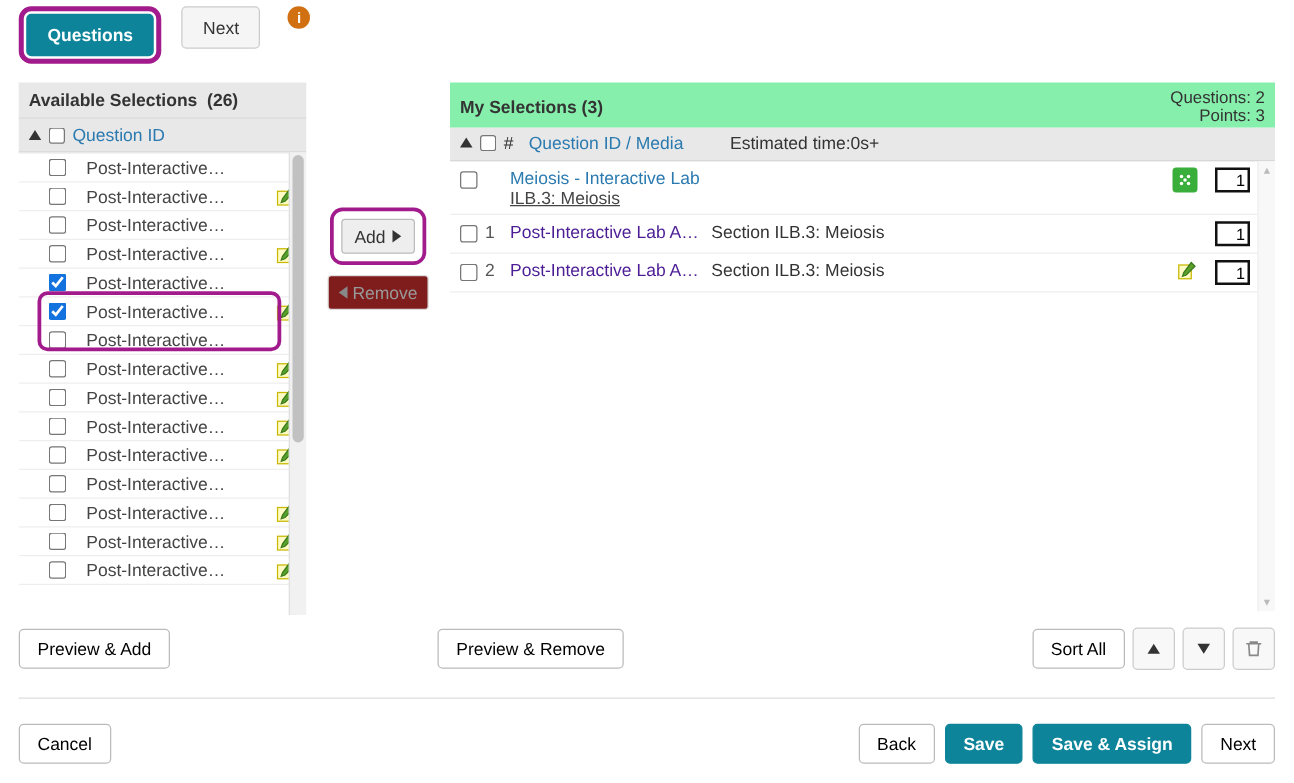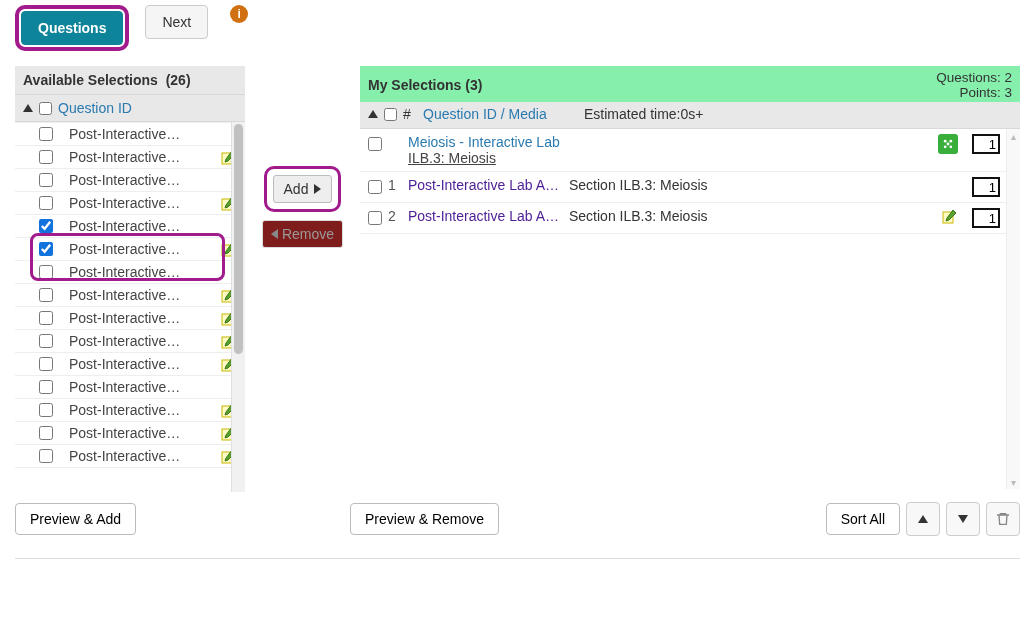--- a/index.html
+++ b/index.html
@@ -436,14 +436,23 @@
           <svg width="16" height="16" viewBox="0 0 24 24" fill="none" stroke="#888" stroke-width="2">
               <path d="M3 6h18M8 6V4h8v2M6 6l1 14h10l1-14"></path>
             </svg>
         </span>
       </div>
     </div>
   </div>
 
   <hr class="divider">
 
+  <div class="footer-row">
+    <button class="btn">Cancel</button>
+    <div class="right">
+      <button class="btn">Back</button>
+      <button class="btn btn-primary">Save</button>
+      <button class="btn btn-primary">Save &amp; Assign</button>
+      <button class="btn">Next</button>
+    </div>
+  </div>
 
 </div>
 
 </body></html>

